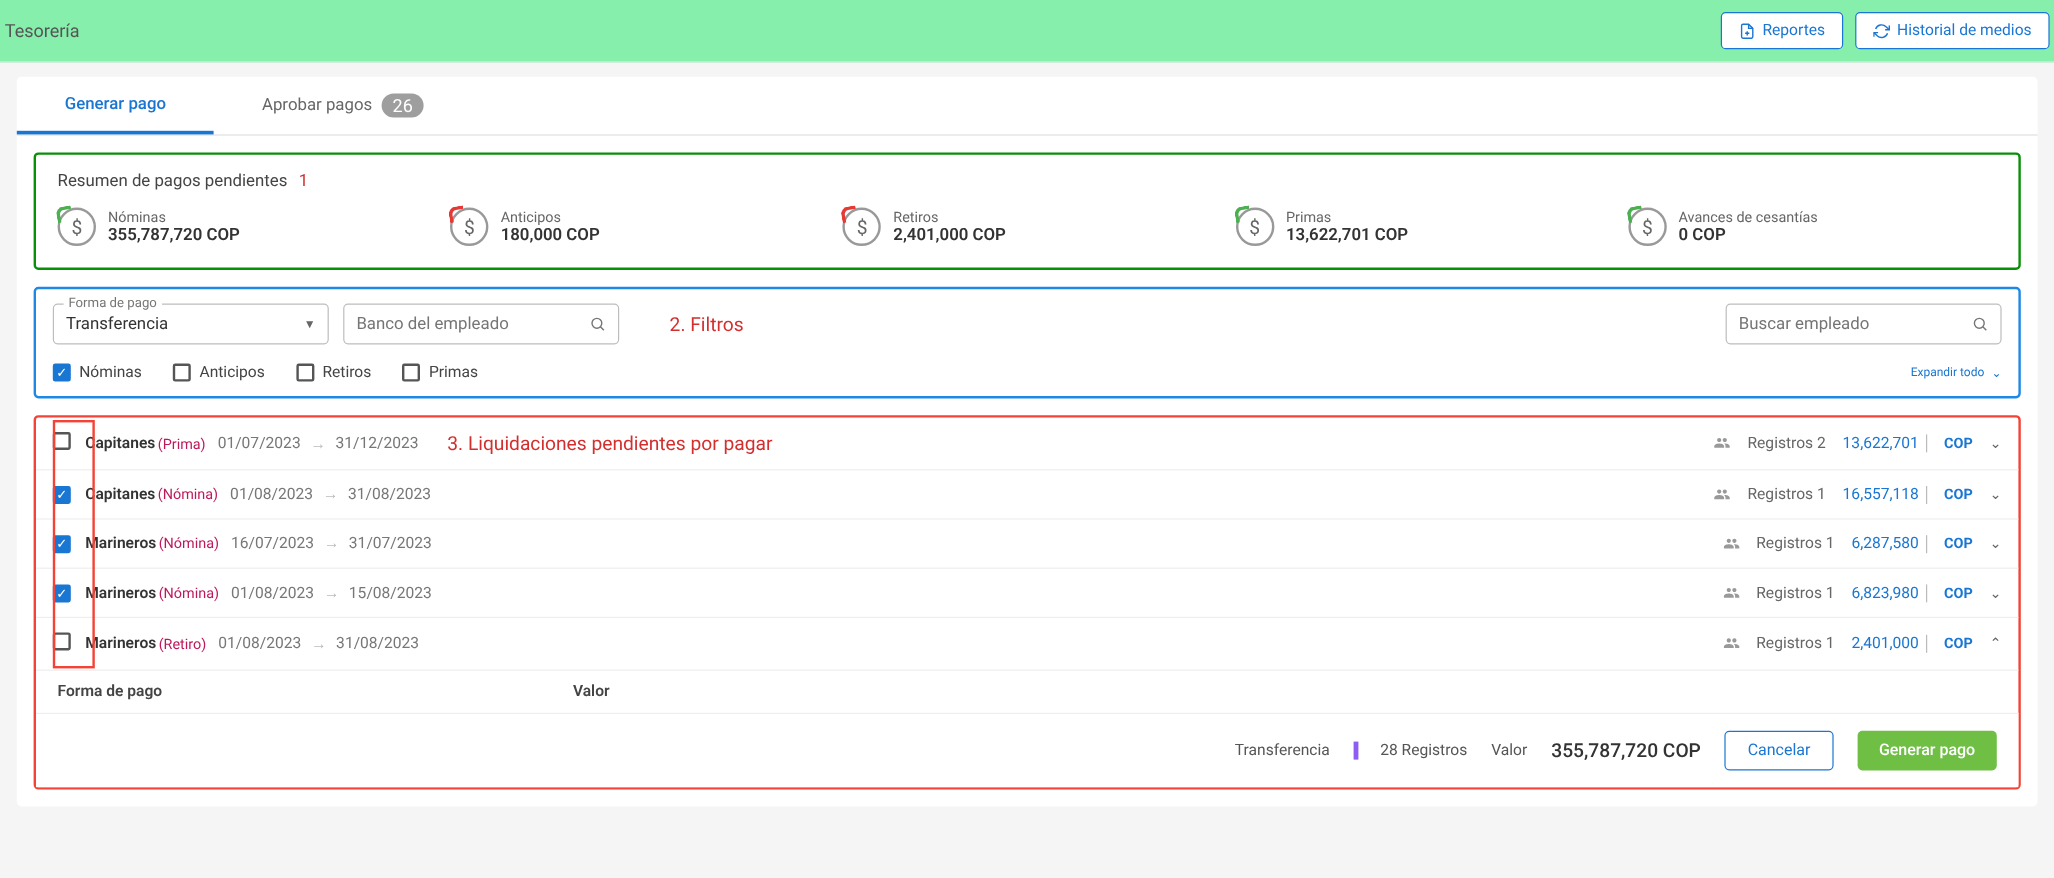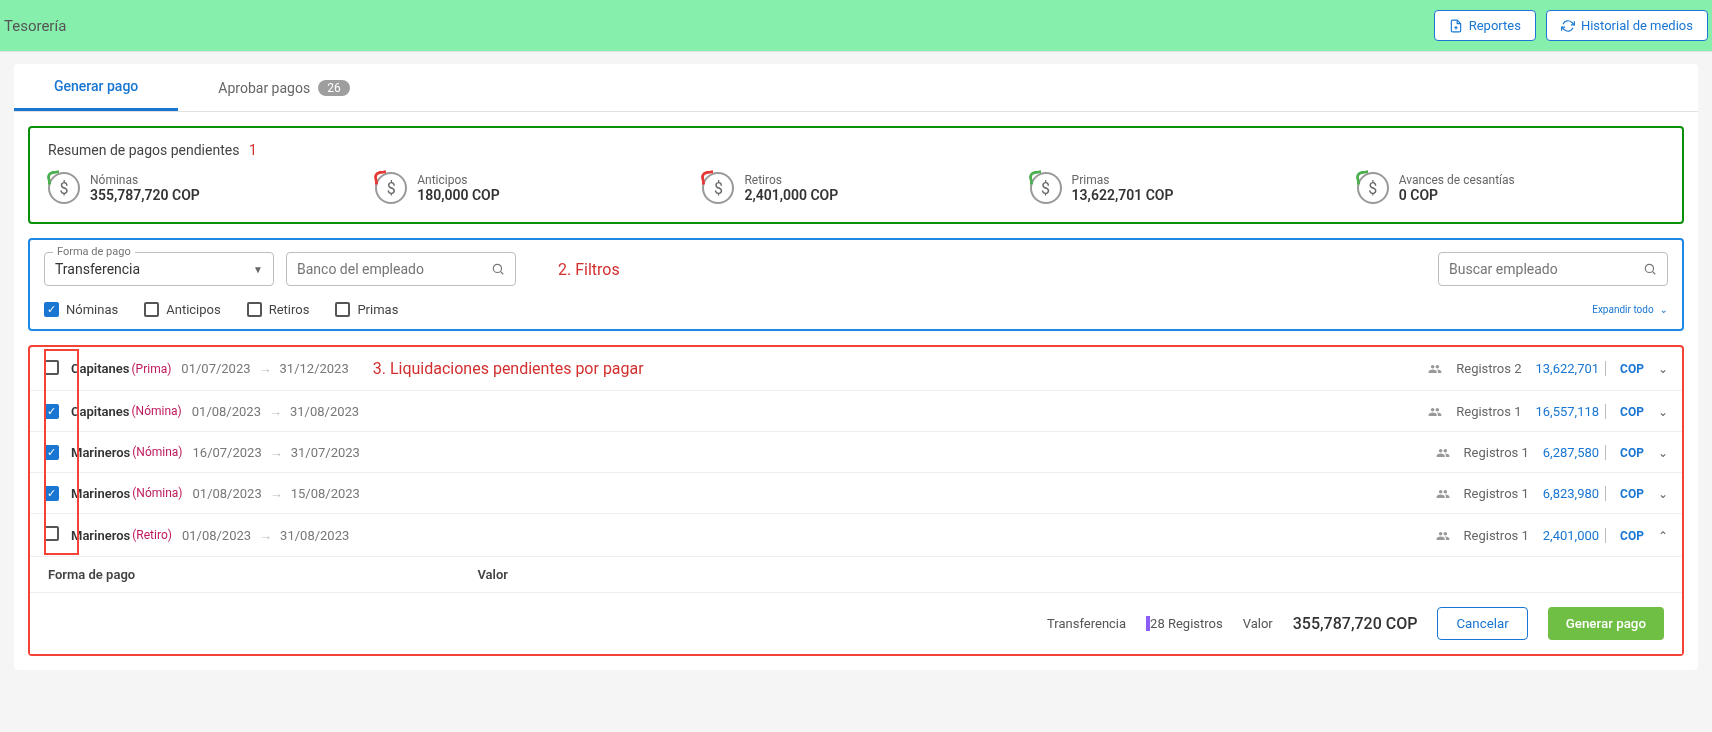--- a/index.html
+++ b/index.html
@@ -9,21 +9,21 @@
 .header-title { font-size: 15px; color: #555; }
 .header-buttons { display: flex; gap: 10px; }
 .btn-outline { border: 1px solid #1976d2; color: #1976d2; background: #fff; padding: 7px 14px; border-radius: 4px; cursor: pointer; font-size: 13px; display: inline-flex; align-items: center; gap: 6px; }
 
 .content { padding: 12px 14px; }
 .card { background: #fff; border-radius: 4px; margin-bottom: 14px; }
 
 .tabs { display: flex; border-bottom: 1px solid #e0e0e0; }
 .tab { padding: 14px 40px; cursor: pointer; font-size: 14px; color: #666; display: flex; align-items: center; gap: 8px; }
 .tab.active { color: #1976d2; border-bottom: 3px solid #1976d2; font-weight: 500; }
-.badge { background: #9e9e9e; color: #fff; border-radius: 10px; padding: 1px 9px; font-size: 12px; }
+.badge { background: #9e9e9e; color: #fff; border-radius: 10px; padding: 1px 9px; font-size: 15px; }
 
 .green-box { border: 2px solid #0a8f08; border-radius: 4px; padding: 14px 18px 18px 18px; position: relative; }
 .green-box-title { font-size: 14px; color: #444; margin-bottom: 14px; }
 .annot { color: #d32f2f; font-size: 14px; margin-left: 6px; }
 .summary-row { display: flex; justify-content: space-between; gap: 20px; }
 .summary-item { display: flex; align-items: center; gap: 10px; flex: 1; }
 .dollar-icon { width: 32px; height: 32px; border-radius: 50%; border: 2px solid #999; display: inline-flex; align-items: center; justify-content: center; position: relative; font-size: 16px; color: #666; }
 .dollar-icon::before { content: ""; position: absolute; top: -3px; left: -3px; width: 10px; height: 10px; border-left: 3px solid #4caf50; border-top: 3px solid #4caf50; border-radius: 50% 0 0 0; transform: rotate(-10deg); }
 .dollar-icon.red::before { border-left-color: #e53935; border-top-color: #e53935; }
 .summary-label { font-size: 12px; color: #666; }
@@ -46,36 +46,36 @@
 
 .red-box { border: 2px solid #f44336; border-radius: 4px; padding: 0; position: relative; }
 .row-list { }
 .list-row { display: flex; align-items: center; padding: 12px 14px; border-bottom: 1px solid #eee; font-size: 13px; position: relative; }
 .row-check { margin-right: 12px; }
 .row-group { font-weight: 600; color: #333; }
 .row-type { color: #be185d; font-size: 12px; margin-left: 2px; margin-right: 10px; }
 .row-date { color: #777; }
 .arrow-sep { color: #bbb; margin: 0 8px; }
 .row-annot { color: #d32f2f; font-size: 16px; margin-left: 24px; }
-.row-right { margin-left: auto; display: flex; align-items: flex-end; gap: 14px; }
+.row-right { margin-left: auto; display: flex; align-items: flex-start; gap: 14px; }
 .reg-icon { color: #999; font-size: 13px; }
 .reg-text { color: #666; font-size: 13px; }
 .amount { color: #1976d2; font-size: 13px; border-right: 1px solid #bbb; padding-right: 6px; }
 .currency { color: #1976d2; font-size: 12px; font-weight: bold; }
 .chev { color: #666; cursor: pointer; font-size: 12px; }
 .check-column-box { position: absolute; left: 14px; top: 2px; bottom: 2px; width: 35px; border: 2px solid #f44336; pointer-events: none; }
 
 .detail-header { display: flex; padding: 10px 18px; font-size: 13px; font-weight: 600; color: #444; }
 .detail-header .col1 { flex: 1; }
 .detail-header .col2 { width: 400px; }
 .detail-header .col3 { width: 60px; text-align: right; }
 
 .footer-bar { display: flex; align-items: center; justify-content: flex-end; gap: 20px; padding: 14px 18px; font-size: 13px; border-top: 1px solid #eee; background: #fff; }
 .footer-info { color: #555; }
-.footer-info.sep { border-left: 4px solid #8b5cf6; }
+.footer-info.sep { border-left: 4px solid #8b5cf6; padding-left: 18px; }
 .footer-value { font-size: 16px; font-weight: 500; color: #333; }
 .btn-cancel { border: 1px solid #1976d2; color: #1976d2; background: #fff; padding: 8px 18px; border-radius: 4px; cursor: pointer; }
 .btn-primary { background: #6fbf44; color: #fff; border: none; padding: 9px 18px; border-radius: 4px; cursor: pointer; font-weight: 500; }
 
 svg { display: block; }
 </style>
 </head>
 <body>
 
 <div class="header">

